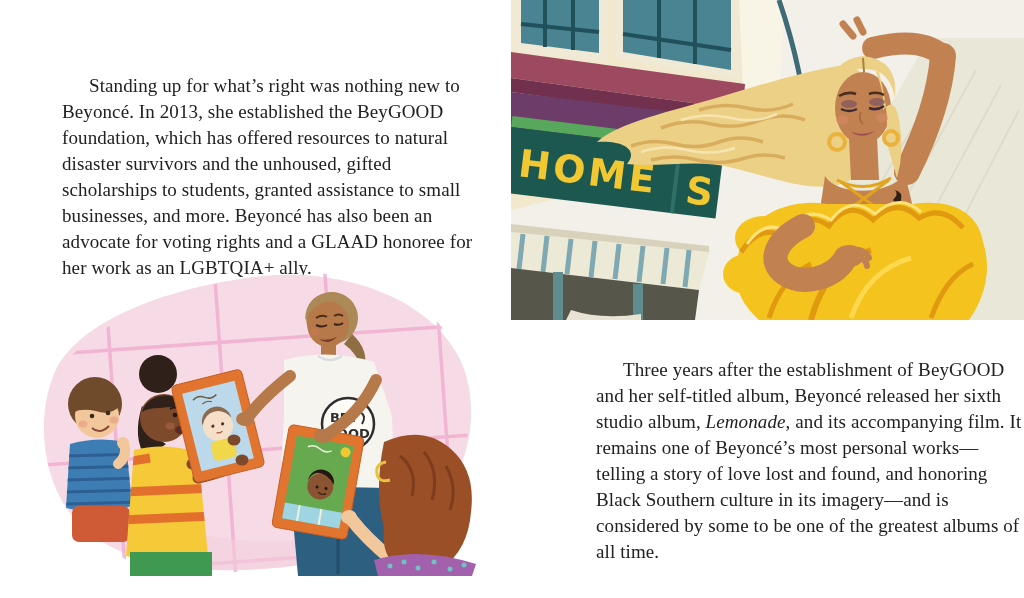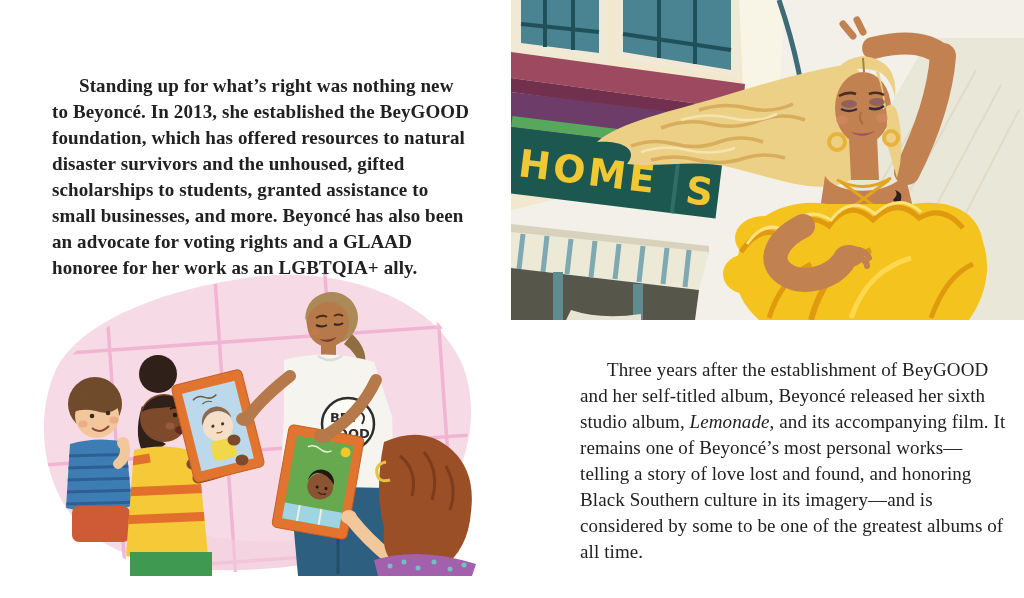--- a/index.html
+++ b/index.html
@@ -1,21 +1,21 @@
 <!DOCTYPE html>
 <html><head>
 <meta charset="utf-8">
 <style>
   html,body{margin:0;padding:0;background:#ffffff;}
   .spread{position:relative;width:1024px;height:598px;background:#ffffff;overflow:hidden;
           font-family:"Liberation Serif",serif;}
   .para{position:absolute;font-size:19px;line-height:26px;color:#212121;text-indent:27px;
         text-align:left;letter-spacing:0.1px;}
-  .para-left{left:52px;top:54px;width:422px;font-weight:bold;}
-  .para-right{left:580px;top:338px;width:426px;}
+  .para-left{left:62px;top:54px;width:422px;}
+  .para-right{left:596px;top:338px;width:426px;}
   .para em{font-style:italic;}
   .ill{position:absolute;display:block;}
   .ill-left{left:22px;top:266px;}
   .ill-right{left:511px;top:0px;}
   svg text{user-select:none;}
   .sign-text{font-family:"DejaVu Sans",sans-serif;font-weight:bold;fill:#f2c832;}
   .logo-text{font-family:"DejaVu Sans",sans-serif;font-weight:600;fill:#2d2d2d;}
 </style>
 </head>
 <body>

